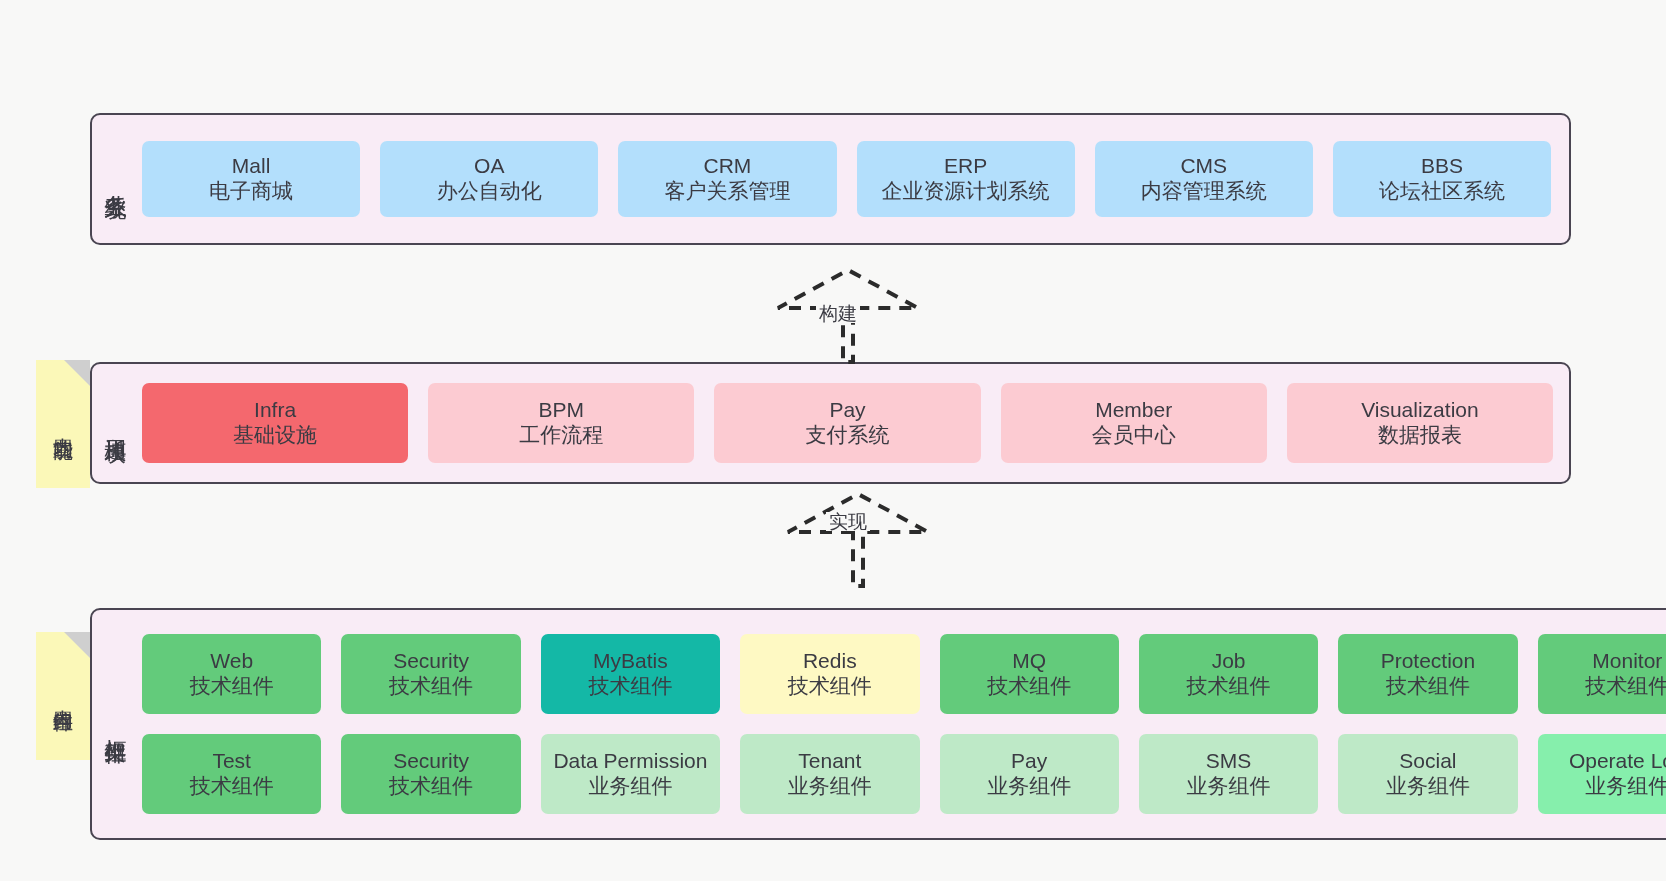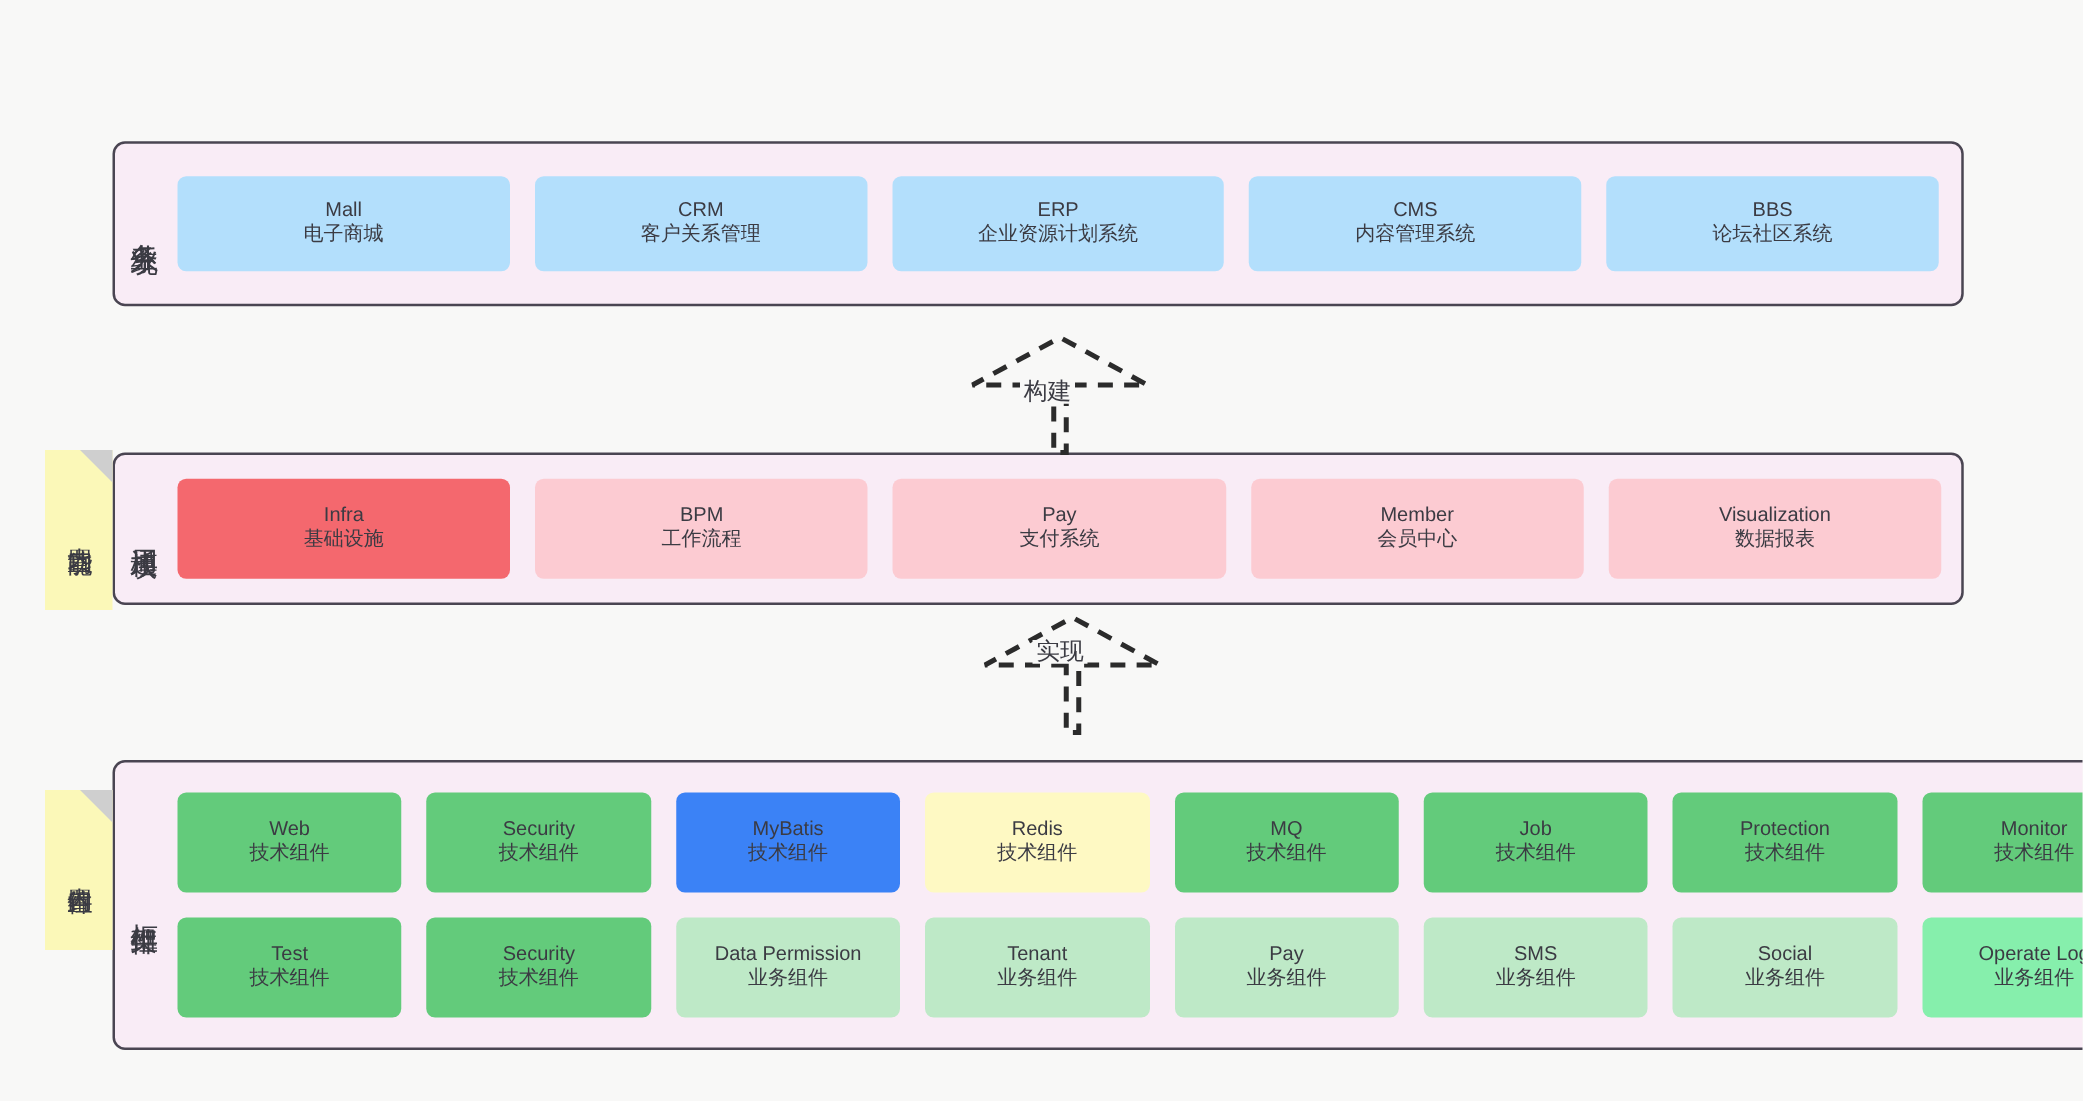--- a/index.html
+++ b/index.html
@@ -65,21 +65,21 @@
   }
 
   .cell {
     flex: 1 1 0;
     border-radius: 7px;
     display: flex;
     flex-direction: column;
     align-items: center;
     justify-content: center;
     text-align: center;
-    font-size: 16px;
+    font-size: 21px;
     line-height: 1.18;
     color: #3b3b43;
     box-sizing: border-box;
     padding: 4px 6px;
   }
   .cell .l1 { display: block; }
   .cell .l2 { display: block; }
 
   
   #layer-business {
@@ -155,20 +155,24 @@
 
   <div class="layer" id="layer-business">
     <div class="layer-title">业务系统</div>
     <div class="boxes">
       <div class="box-row">
         <div class="cell" style="background:#b3dffc">
           <span class="l1">Mall</span>
           <span class="l2">电子商城</span>
         </div>
         <div class="cell" style="background:#b3dffc">
+          <span class="l1">OA</span>
+          <span class="l2">办公自动化</span>
+        </div>
+        <div class="cell" style="background:#b3dffc">
           <span class="l1">CRM</span>
           <span class="l2">客户关系管理</span>
         </div>
         <div class="cell" style="background:#b3dffc">
           <span class="l1">ERP</span>
           <span class="l2">企业资源计划系统</span>
         </div>
         <div class="cell" style="background:#b3dffc">
           <span class="l1">CMS</span>
           <span class="l2">内容管理系统</span>
@@ -239,21 +243,21 @@
 
       <div class="box-row">
         <div class="cell" style="background:#63cb7b">
           <span class="l1">Web</span>
           <span class="l2">技术组件</span>
         </div>
         <div class="cell" style="background:#63cb7b">
           <span class="l1">Security</span>
           <span class="l2">技术组件</span>
         </div>
-        <div class="cell" style="background:#3b82f6">
+        <div class="cell" style="background:#14b8a6">
           <span class="l1">MyBatis</span>
           <span class="l2">技术组件</span>
         </div>
         <div class="cell" style="background:#fef9c3">
           <span class="l1">Redis</span>
           <span class="l2">技术组件</span>
         </div>
         <div class="cell" style="background:#63cb7b">
           <span class="l1">MQ</span>
           <span class="l2">技术组件</span>

